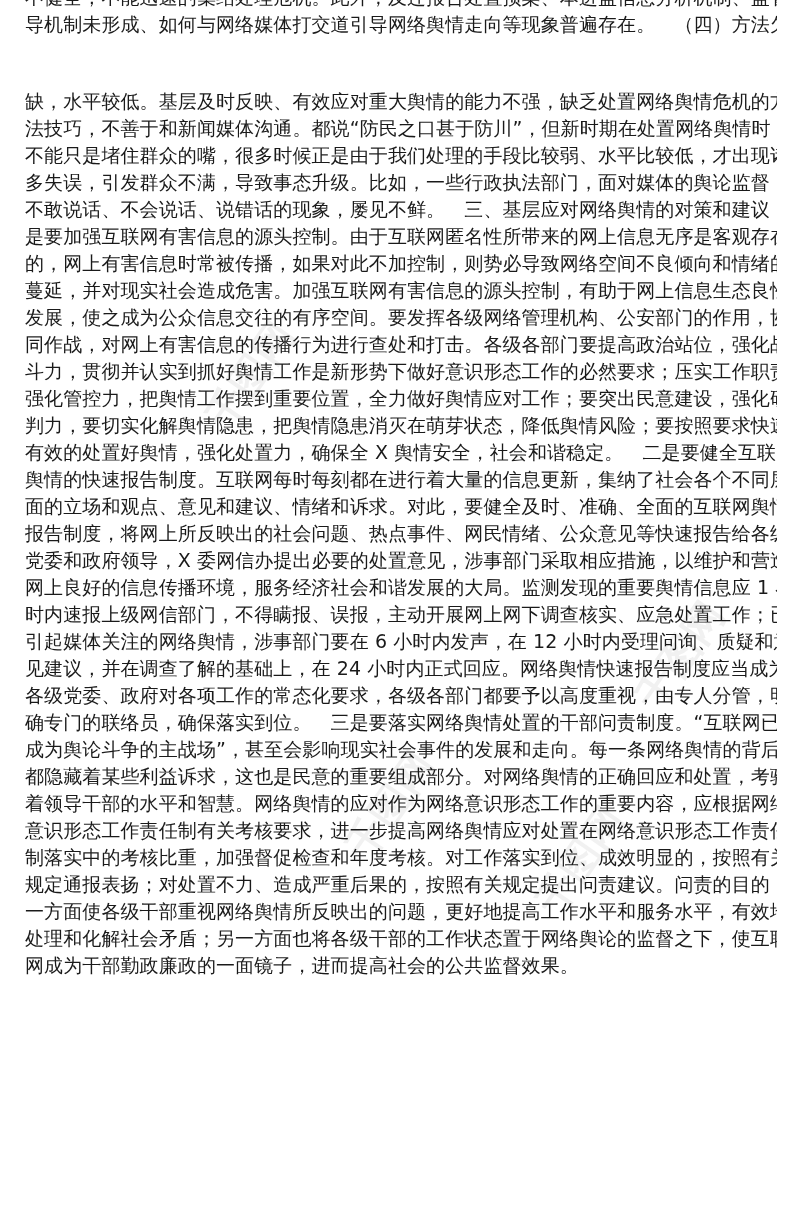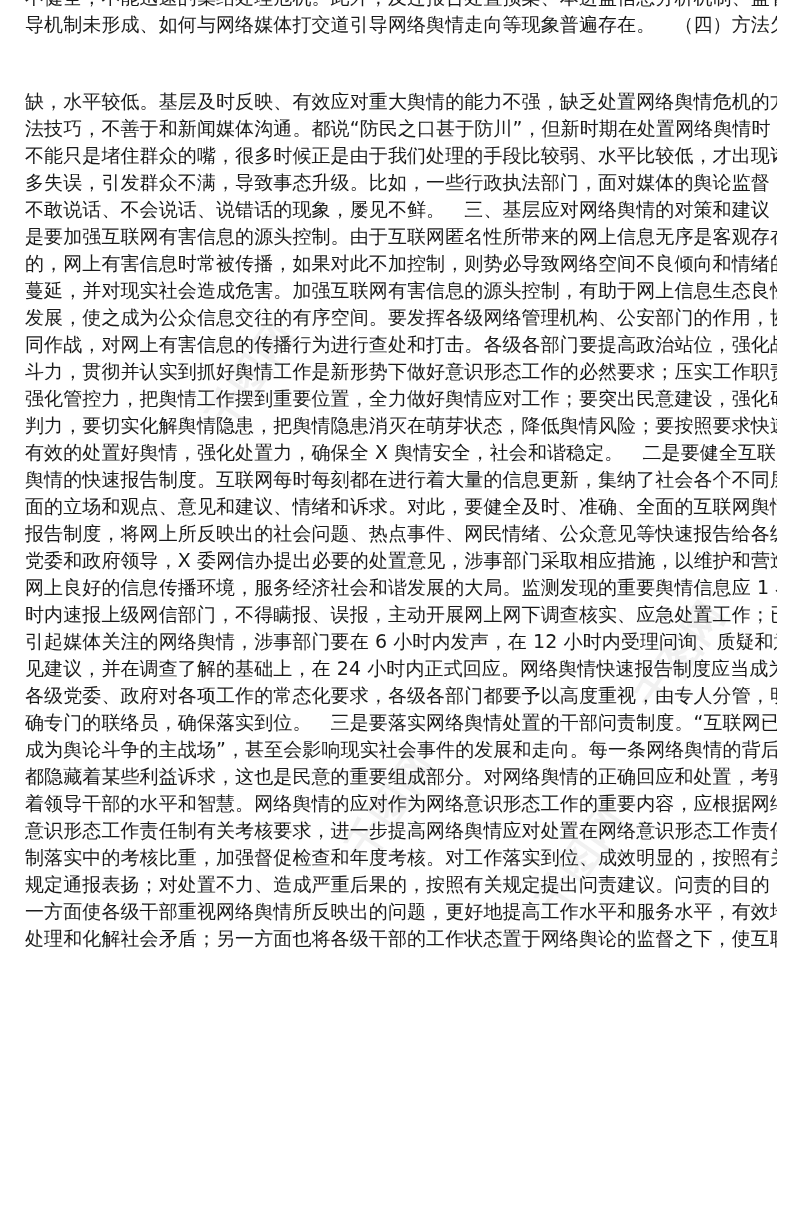--- a/index.html
+++ b/index.html
@@ -63,13 +63,14 @@
   <div class="line" style="top:594px">各级党委、政府对各项工作的常态化要求，各级各部门都要予以高度重视，由专人分管，明</div>
   <div class="line" style="top:621px">确专门的联络员，确保落实到位。　三是要落实网络舆情处置的干部问责制度。“互联网已经</div>
   <div class="line" style="top:648px">成为舆论斗争的主战场”，甚至会影响现实社会事件的发展和走向。每一条网络舆情的背后，</div>
   <div class="line" style="top:675px">都隐藏着某些利益诉求，这也是民意的重要组成部分。对网络舆情的正确回应和处置，考验</div>
   <div class="line" style="top:702px">着领导干部的水平和智慧。网络舆情的应对作为网络意识形态工作的重要内容，应根据网络</div>
   <div class="line" style="top:729px">意识形态工作责任制有关考核要求，进一步提高网络舆情应对处置在网络意识形态工作责任</div>
   <div class="line" style="top:756px">制落实中的考核比重，加强督促检查和年度考核。对工作落实到位、成效明显的，按照有关</div>
   <div class="line" style="top:783px">规定通报表扬；对处置不力、造成严重后果的，按照有关规定提出问责建议。问责的目的，</div>
   <div class="line" style="top:810px">一方面使各级干部重视网络舆情所反映出的问题，更好地提高工作水平和服务水平，有效地</div>
   <div class="line" style="top:837px">处理和化解社会矛盾；另一方面也将各级干部的工作状态置于网络舆论的监督之下，使互联</div>
+  <div class="line" style="top:864px">网成为干部勤政廉政的一面镜子，进而提高社会的公共监督效果。</div>
 </div>
 
 </body></html>

